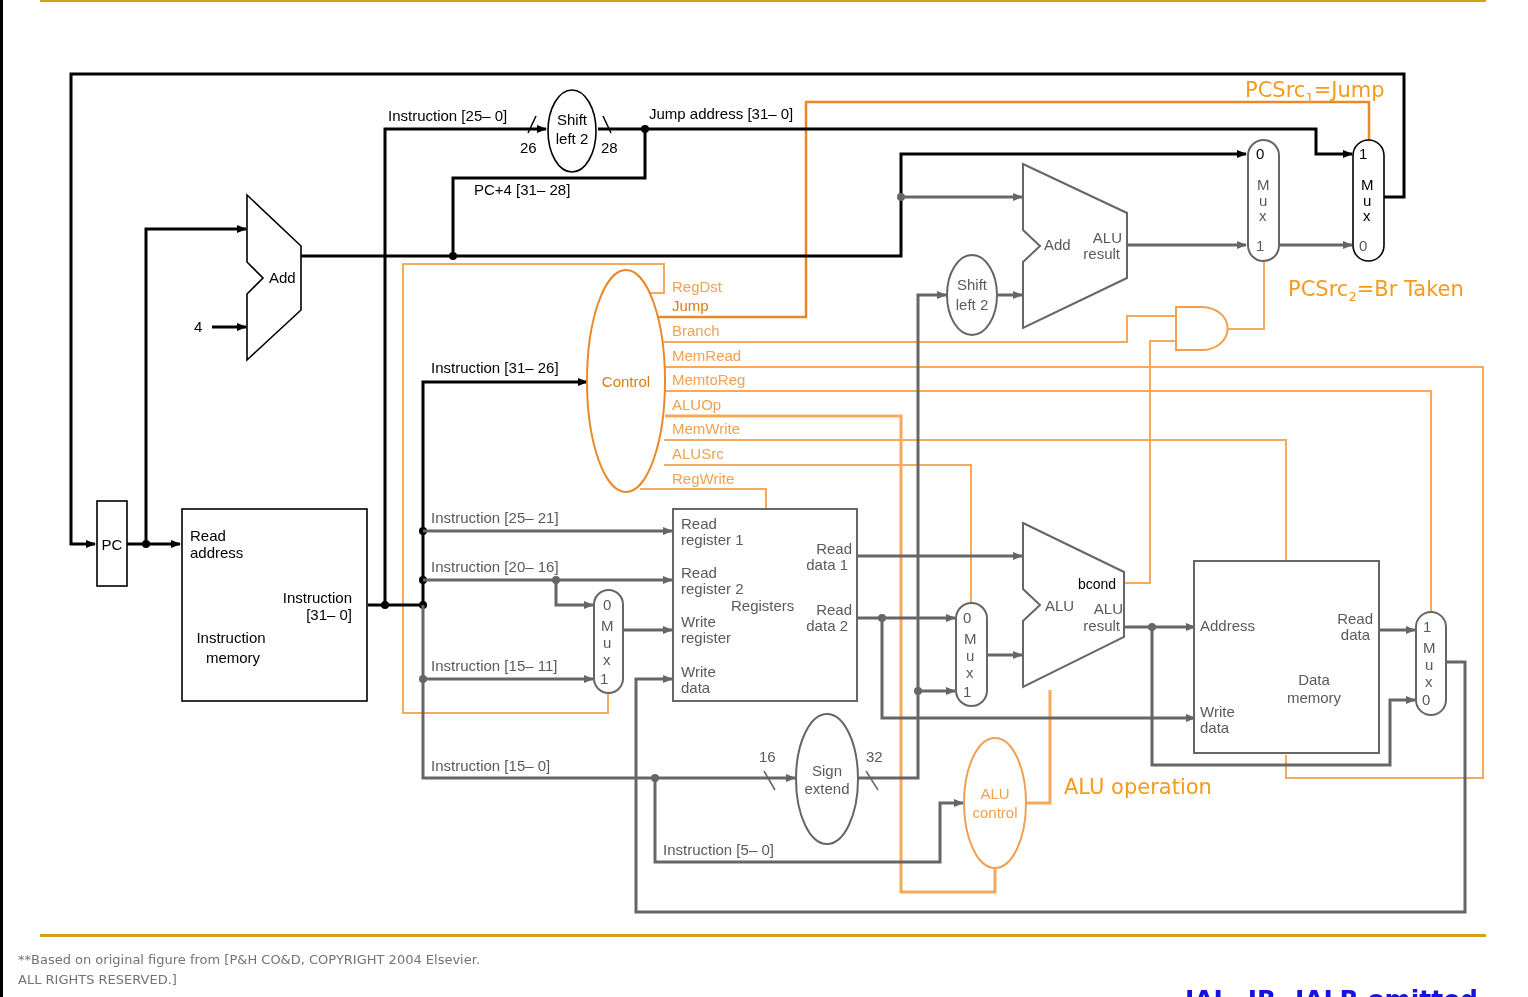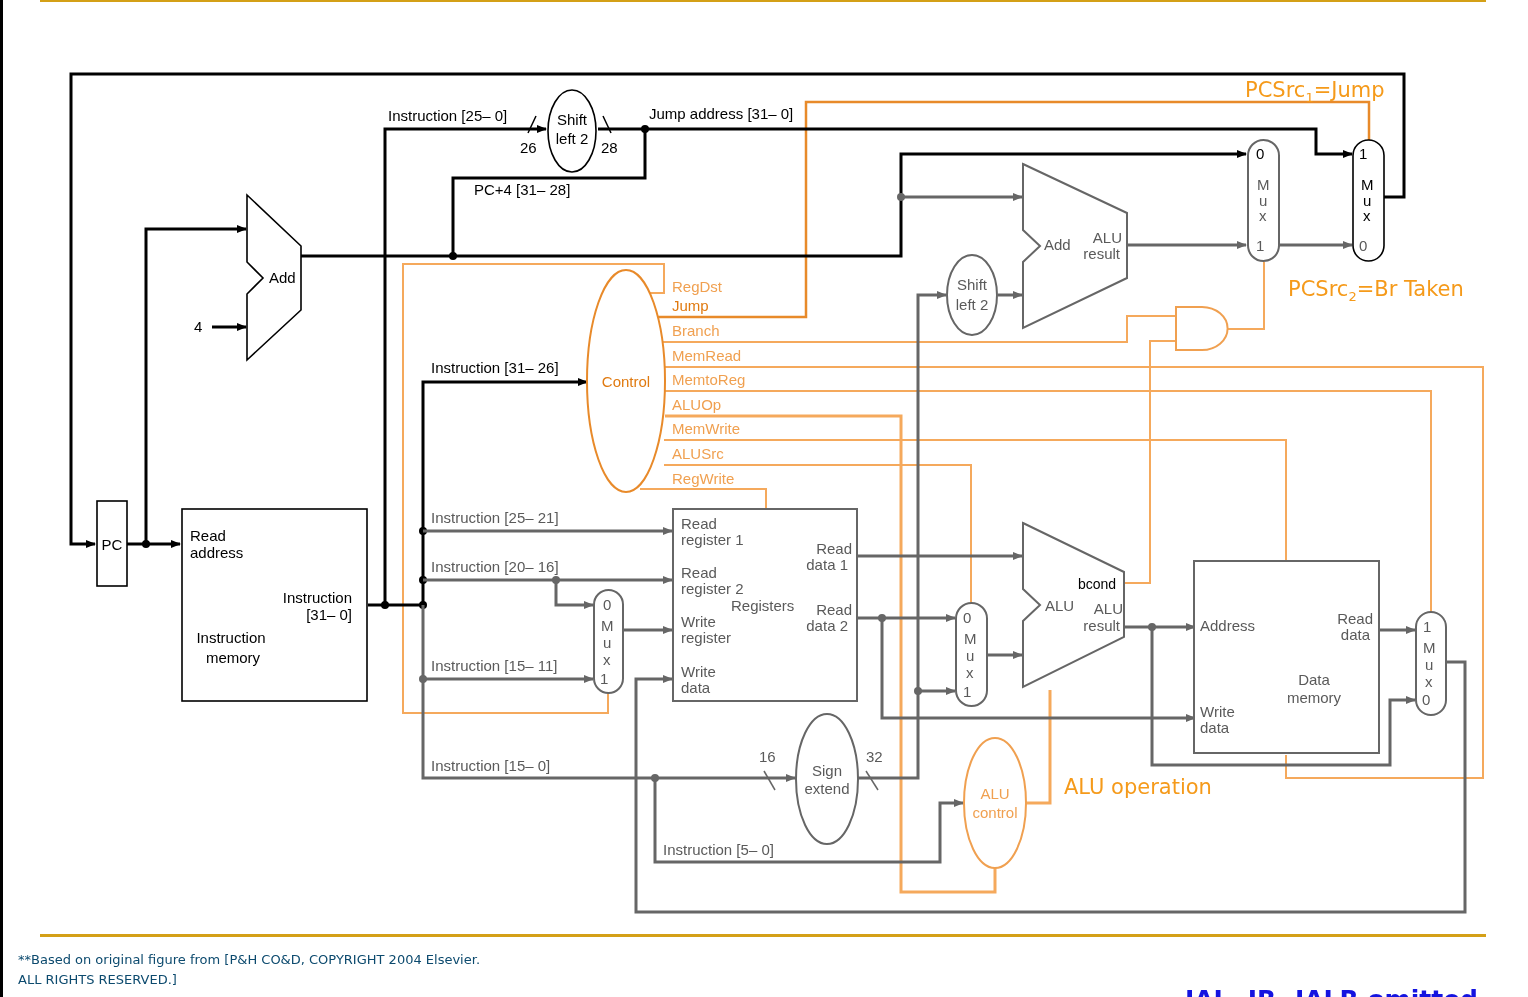--- a/index.html
+++ b/index.html
@@ -1,20 +1,20 @@
 <!DOCTYPE html>
 <html><head>
 <meta charset="utf-8">
 <style>
   html, body { margin:0; padding:0; background:#ffffff; }
   body { width:1528px; height:997px; position:relative; overflow:hidden; font-family:"Liberation Sans", sans-serif; }
   #left-edge { position:absolute; left:0; top:0; width:3px; height:997px; background:#000; }
   #rule-top { position:absolute; left:40px; top:0; width:1446px; height:2px; background:#d4a017; }
   #rule-bottom { position:absolute; left:40px; top:934px; width:1446px; height:3px; background:#d4a017; }
-  #footnote { position:absolute; left:18px; top:950px; font-family:"DejaVu Sans", sans-serif; font-size:13px; line-height:20px; color:#0c4a6e; white-space:pre-line; }
+  #footnote { position:absolute; left:18px; top:950px; font-family:"DejaVu Sans", sans-serif; font-size:13px; line-height:20px; color:#737373; white-space:pre-line; }
   #omitted { position:absolute; right:50px; top:985px; font-family:"DejaVu Sans", sans-serif; font-size:25px; color:#1414e0;font-weight:bold; }
   svg { position:absolute; left:0; top:0; }
   svg text { font-family:"Liberation Sans", sans-serif; }
   .tb { fill:#000; font-size:15px; }
   .tg { fill:#5a5a5a; font-size:15px; }
   .to { fill:#f0a050; font-size:15px; }
   .tod { fill:#e07a10; font-size:15px; }
   .big-o { fill:#f59a1a; font-size:21px; font-family:"DejaVu Sans", sans-serif; }
   .wb { stroke:#000; stroke-width:3; fill:none; }
   .wg { stroke:#666; stroke-width:3; fill:none; }

